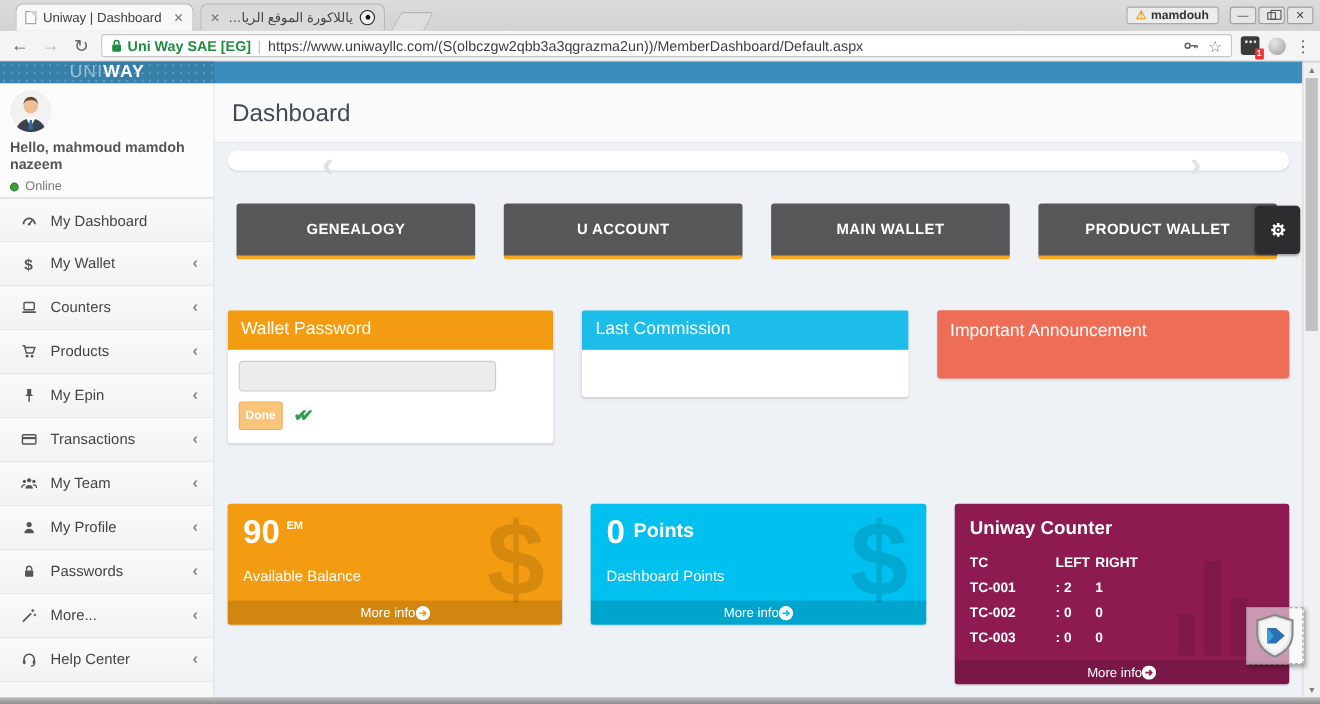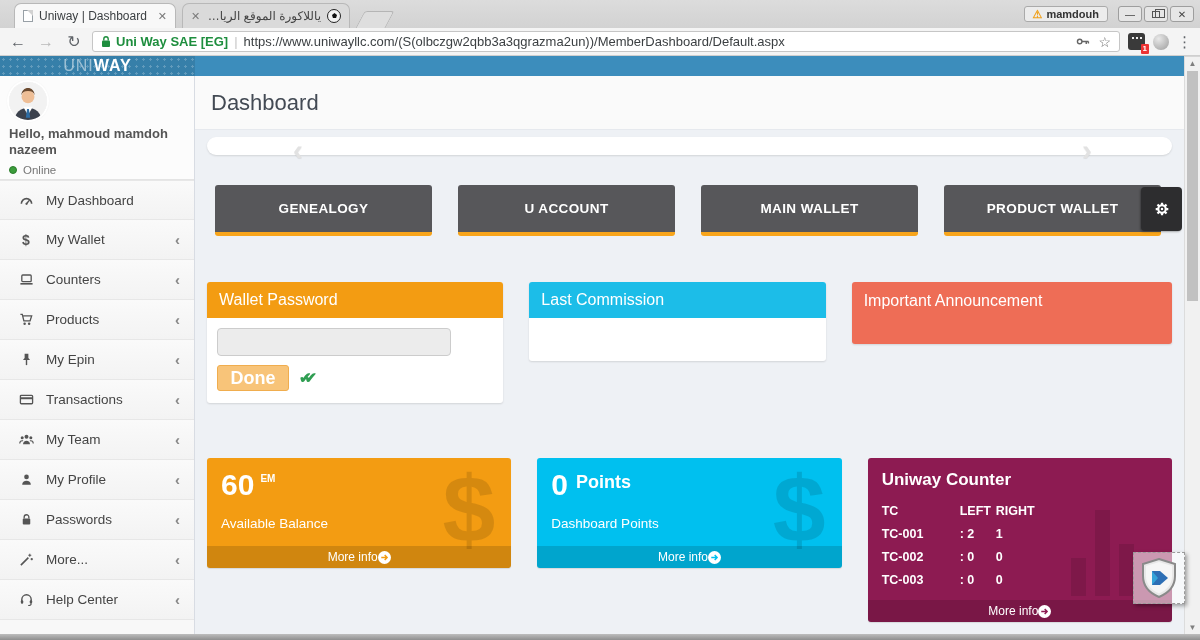--- a/index.html
+++ b/index.html
@@ -99,22 +99,22 @@
 
   .cards-row { position:absolute; top:152px; left:12px; right:12px; display:flex; gap:26px; align-items:flex-start; }
   .card { flex:1; border-radius:3px; box-shadow:0 1px 2px rgba(0,0,0,.12); background:#fff; overflow:hidden; }
   .card-head { height:36px; display:flex; align-items:center; padding:0 12px; color:#fff; font-size:16px; }
   .head-orange { background:#f39c12; }
   .head-cyan { background:#1cbde8; }
   .wallet-body { padding:10px 10px 12px 10px; }
   .wallet-input { display:block; width:calc(100% - 42px); height:28px; background:#ececec; border:1px solid #ccc;
     border-radius:4px; }
   .wallet-actions { margin-top:9px; display:flex; align-items:center; gap:10px; }
-  .done-btn { width:72px; height:26px; background:#f8c479; border:1px solid #f0ad4e; border-radius:3px;
-    color:#fff; font-size:18px; font-weight:bold; }
+  .done-btn { width:40px; height:26px; background:#f8c479; border:1px solid #f0ad4e; border-radius:3px;
+    color:#fff; font-size:11px; font-weight:bold; }
   .dbl-check { color:#2f9e52; font-size:15px; font-weight:bold; letter-spacing:-7px; padding-right:7px; }
   .commission-body { height:43px; }
   .announce-card { flex:1; background:#ee6d56; border-radius:3px; height:62px; padding:10px 12px;
     color:#fff; font-size:16px; box-shadow:0 1px 2px rgba(0,0,0,.12); }
 
   .info-row { position:absolute; top:328px; left:12px; right:12px; display:flex; gap:26px; align-items:flex-start; }
   .info-box { flex:1; border-radius:3px; position:relative; color:#fff; overflow:hidden; box-shadow:0 1px 1px rgba(0,0,0,.1); }
   .box-orange { background:#f39c12; height:110px; }
   .box-cyan { background:#00c0ef; height:110px; }
   .box-maroon { background:#8d1b52; height:164px; }
@@ -398,21 +398,21 @@
         </div>
         <div class="announce-card">
           <span>Important Announcement</span>
         </div>
       </div>
 
       <div class="info-row">
         <div class="info-box box-orange">
           <span class="watermark-dollar">$</span>
           <div class="info-inner">
-            <span class="big-val">60</span><span class="unit-sm">EM</span>
+            <span class="big-val">90</span><span class="unit-sm">EM</span>
             <div class="info-label">Available Balance</div>
           </div>
           <div class="morebar">
             <span>More info</span>
             <svg class="mi-arrow" viewBox="0 0 14 14">
                 <circle cx="7" cy="7" r="7"></circle>
                 <path d="M3.5 7h6M7.2 4.4 9.8 7 7.2 9.6" fill="none" stroke-width="1.6"></path>
               </svg>
           </div>
         </div>

